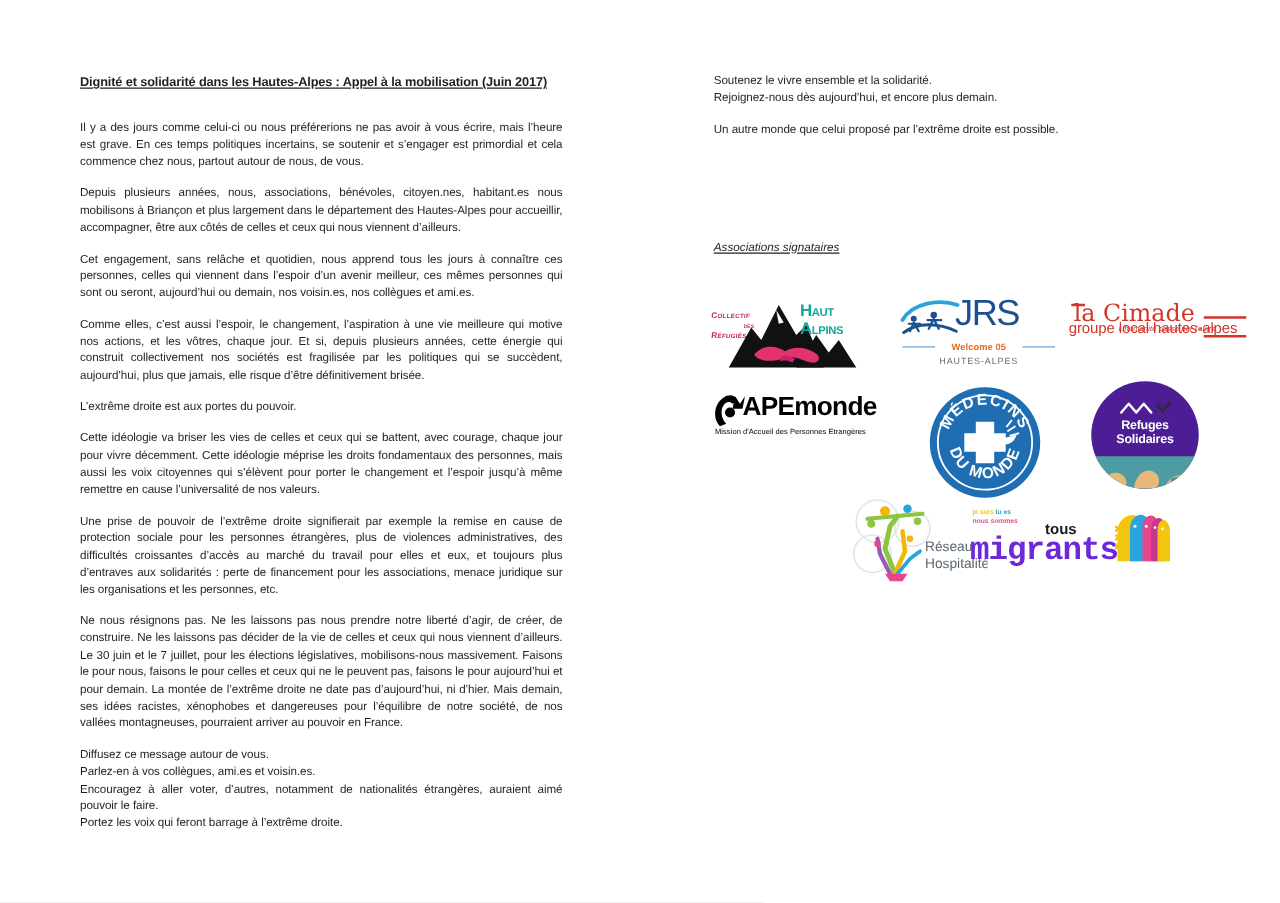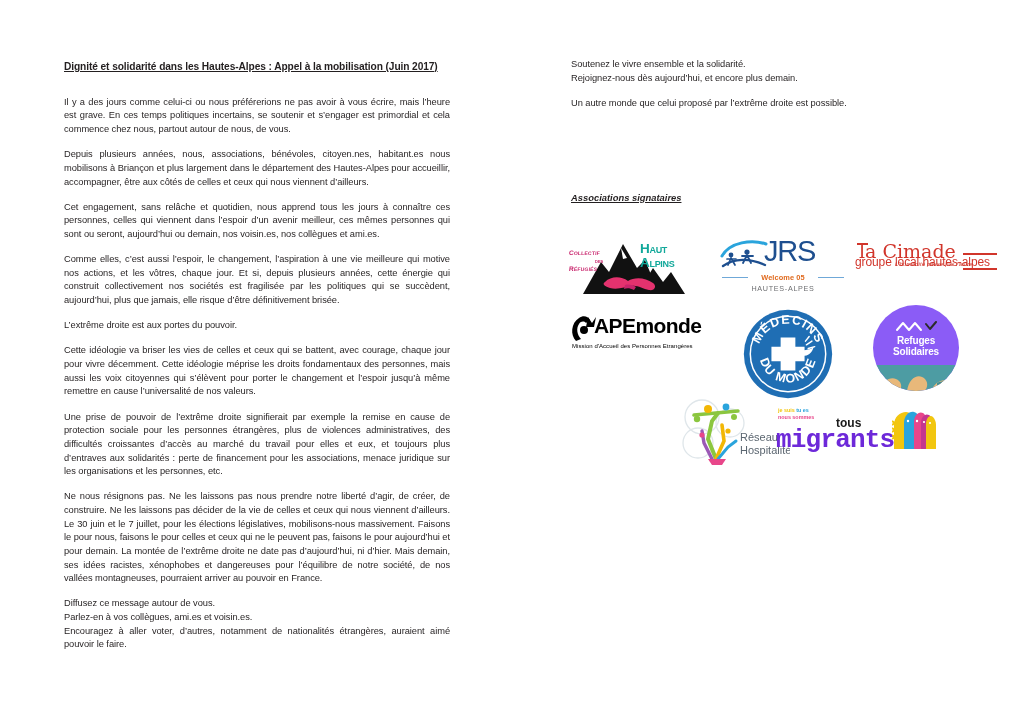--- a/index.html
+++ b/index.html
@@ -52,21 +52,21 @@
   .plain-block p {
     font-size: 9.3px;
     line-height: 1.47;
     text-align: left;
     margin: 0;
     letter-spacing: -0.05px;
   }
   .gap-block { height: 11.5px; }
   .sig-title {
     font-size: 9.4px;
-    font-weight: bold;
+    font-weight: normal;
     font-style: italic;
     text-decoration: underline;
     margin: 0;
     position: absolute;
     left: 571px;
     top: 192px;
     color: #231f20;
   }
   
   .logos {
@@ -180,21 +180,21 @@
     font-size: 6px; color: #000; letter-spacing: 0.05px;
   }
 
   
   .l-mdm { left: 180px; top: 78px; width: 96px; height: 96px; }
 
   
   .l-refsol { left: 310px; top: 74px; width: 92px; height: 92px; }
   .refsol-circle {
     position: relative; width: 86px; height: 86px; border-radius: 50%;
-    background: #8b5cf6; overflow: hidden;
+    background: #4c1d95; overflow: hidden;
   }
   .refsol-txt {
     position: absolute; left: 0; right: 0; top: 30px;
     text-align: center; color: #fff; font-weight: bold;
     font-size: 10px; line-height: 1.12; letter-spacing: -0.2px;
   }
   .refsol-bottom {
     position: absolute; left: 0; right: 0; bottom: 0; height: 26px;
     background: #4d9ca3;
   }
@@ -237,20 +237,21 @@
     <p class="body-par">Comme elles, c’est aussi l’espoir, le changement, l’aspiration à une vie meilleure qui motive nos actions, et les vôtres, chaque jour. Et si, depuis plusieurs années, cette énergie qui construit collectivement nos sociétés est fragilisée par les politiques qui se succèdent, aujourd’hui, plus que jamais, elle risque d’être définitivement brisée.</p>
     <p class="body-par">L’extrême droite est aux portes du pouvoir.</p>
     <p class="body-par">Cette idéologie va briser les vies de celles et ceux qui se battent, avec courage, chaque jour pour vivre décemment. Cette idéologie méprise les droits fondamentaux des personnes, mais aussi les voix citoyennes qui s’élèvent pour porter le changement et l’espoir jusqu’à même remettre en cause l’universalité de nos valeurs.</p>
     <p class="body-par">Une prise de pouvoir de l’extrême droite signifierait par exemple la remise en cause de protection sociale pour les personnes étrangères, plus de violences administratives, des difficultés croissantes d’accès au marché du travail pour elles et eux, et toujours plus d’entraves aux solidarités : perte de financement pour les associations, menace juridique sur les organisations et les personnes, etc.</p>
     <p class="body-par">Ne nous résignons pas. Ne les laissons pas nous prendre notre liberté d’agir, de créer, de construire. Ne les laissons pas décider de la vie de celles et ceux qui nous viennent d’ailleurs. Le 30 juin et le 7 juillet, pour les élections législatives, mobilisons-nous massivement. Faisons le pour nous, faisons le pour celles et ceux qui ne le peuvent pas, faisons le pour aujourd’hui et pour demain. La montée de l’extrême droite ne date pas d’aujourd’hui, ni d’hier. Mais demain, ses idées racistes, xénophobes et dangereuses pour l’équilibre de notre société, de nos vallées montagneuses, pourraient arriver au pouvoir en France.</p>
 
     <div class="plain-block">
       <p>Diffusez ce message autour de vous.</p>
       <p>Parlez-en à vos collègues, ami.es et voisin.es.</p>
       <p style="text-align:justify;">Encouragez à aller voter, d’autres, notamment de nationalités étrangères, auraient aimé pouvoir le faire.</p>
+      <p>Portez les voix qui feront barrage à l’extrême droite.</p>
     </div>
   </div>
 
   <div class="col-right">
     <div class="plain-block">
       <p>Soutenez le vivre ensemble et la solidarité.</p>
       <p>Rejoignez-nous dès aujourd’hui, et encore plus demain.</p>
       <div class="gap-block"></div>
       <p>Un autre monde que celui proposé par l’extrême droite est possible.</p>
     </div>

